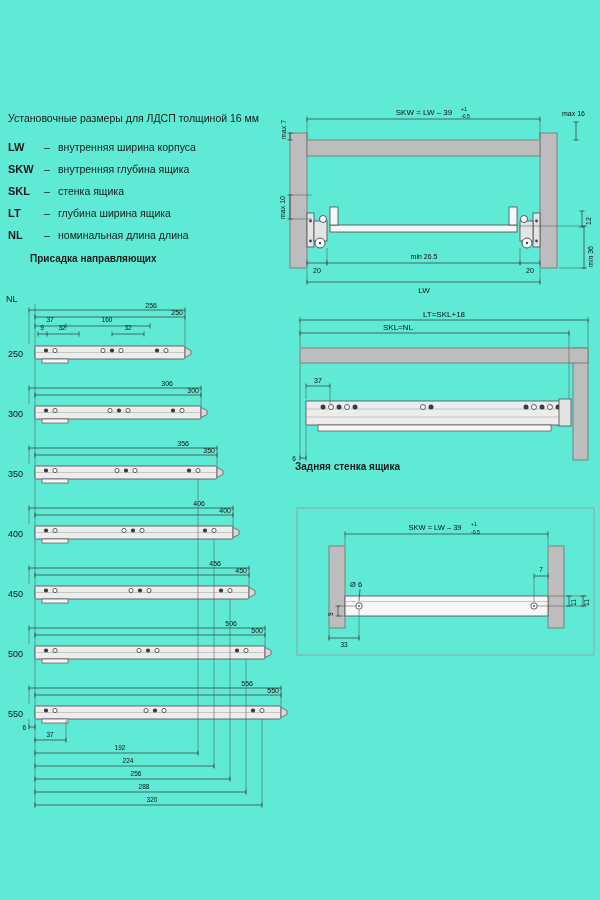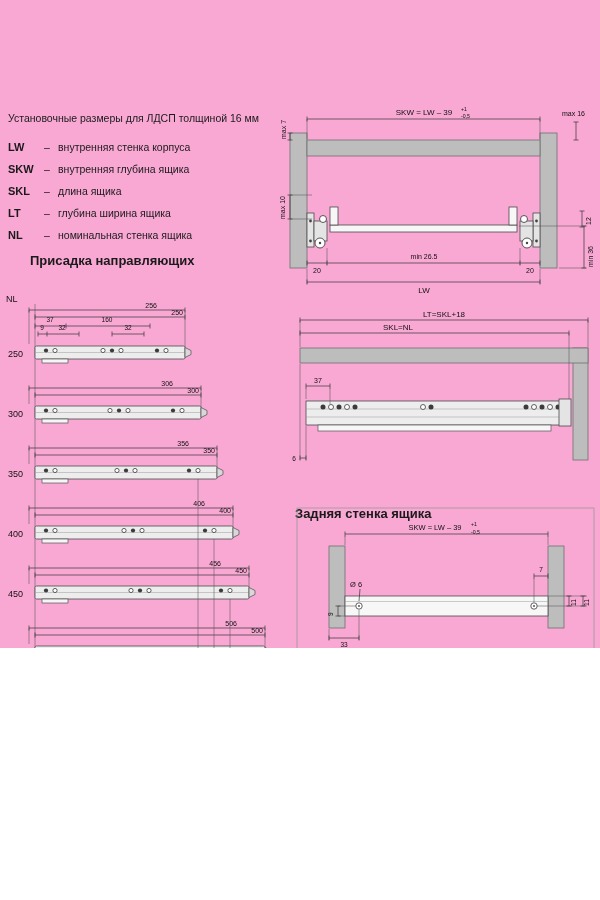--- a/index.html
+++ b/index.html
@@ -1,25 +1,25 @@
 <!DOCTYPE html>
 <html><head>
 <meta charset="utf-8">
 <style>
   *{margin:0;padding:0;box-sizing:border-box}
   body{font-family:"Liberation Sans",sans-serif;background:#fff}
-  .page{position:relative;width:600px;height:648px;background:#f9a8d4;color:#1a1a1a;overflow:hidden}
+  .page{position:relative;width:600px;height:900px;background:#5eead4;color:#1a1a1a;overflow:hidden}
   .intro{position:absolute;left:8px;top:112px;font-size:10.5px;white-space:nowrap}
   .legend{position:absolute;left:8px;top:136px}
   .lrow{display:flex;height:22px;align-items:center;font-size:10.5px}
   .term{width:36px;font-weight:bold;font-size:11px}
   .dash{width:14px}
-  .sec-title{position:absolute;font-size:13px;font-weight:bold;white-space:nowrap}
+  .sec-title{position:absolute;font-size:10px;font-weight:bold;white-space:nowrap}
   .sec1{left:30px;top:253px}
-  .sec2{left:295px;top:506px}
+  .sec2{left:295px;top:461px}
   svg{position:absolute}
   #svg-rails{left:0;top:288px}
   #svg-front{left:278px;top:95px}
   #svg-side{left:283px;top:306px}
   #svg-back{left:290px;top:498px}
   .dim{stroke:#333;stroke-width:.7;fill:none}
   .ext{stroke:#555;stroke-width:.55;fill:none}
   .thin{stroke:#9a9a9a;stroke-width:.5;fill:none}
   .panel{fill:#bdbdbd;stroke:#6f6f6f;stroke-width:.8}
   .rail{fill:#ededed;stroke:#4a4a4a;stroke-width:.8}
@@ -40,41 +40,41 @@
 <body>
 
 <div class="page">
 
   <div class="intro">Установочные размеры для ЛДСП толщиной 16 мм</div>
 
   <div class="legend">
     <div class="lrow">
       <span class="term">LW</span>
       <span class="dash">–</span>
-      <span class="desc">внутренняя стенка корпуса</span>
+      <span class="desc">внутренняя ширина корпуса</span>
     </div>
     <div class="lrow">
       <span class="term">SKW</span>
       <span class="dash">–</span>
       <span class="desc">внутренняя глубина ящика</span>
     </div>
     <div class="lrow">
       <span class="term">SKL</span>
       <span class="dash">–</span>
-      <span class="desc">длина ящика</span>
+      <span class="desc">стенка ящика</span>
     </div>
     <div class="lrow">
       <span class="term">LT</span>
       <span class="dash">–</span>
       <span class="desc">глубина ширина ящика</span>
     </div>
     <div class="lrow">
       <span class="term">NL</span>
       <span class="dash">–</span>
-      <span class="desc">номинальная стенка ящика</span>
+      <span class="desc">номинальная длина длина</span>
     </div>
   </div>
 
   <div class="sec-title sec1">Присадка направляющих</div>
   <div class="sec-title sec2">Задняя стенка ящика</div>
 
   <svg id="svg-rails" width="298" height="535" viewBox="0 0 298 535">
     <text class="t9" x="6" y="14">NL</text>
     <path class="ext" d="M35,16 V519"></path>
     <g>

